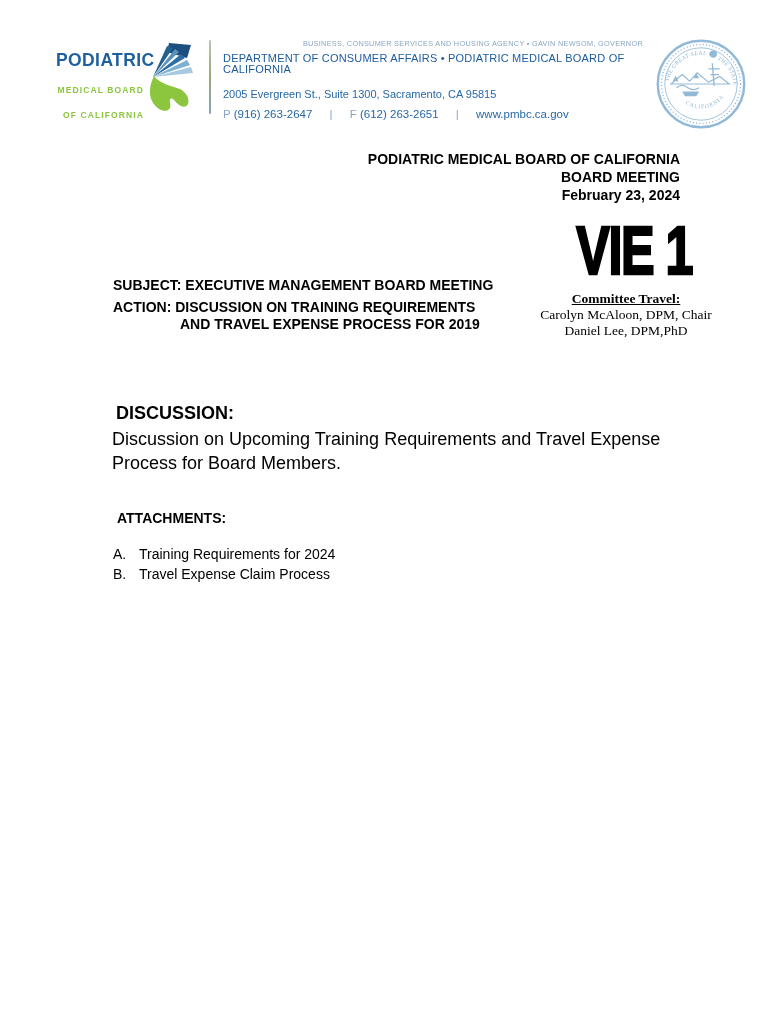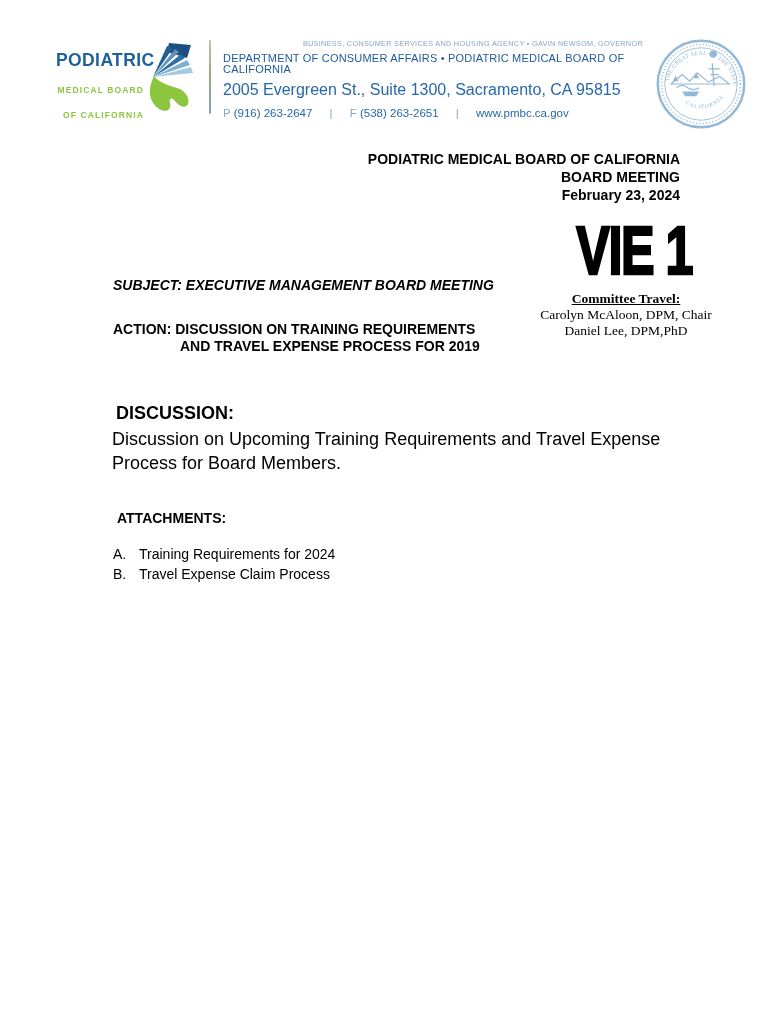--- a/index.html
+++ b/index.html
@@ -16,21 +16,21 @@
   .letterhead{position:absolute;left:0;top:0;width:770px;height:140px;}
   .logo-text{position:absolute;left:46px;top:52px;width:98px;text-align:right;}
   .logo-line1{font-size:17.5px;font-weight:bold;letter-spacing:0.4px;color:#1e5f9e;line-height:1;margin-left:10px;}
   .logo-line2,.logo-line3{font-size:8.5px;font-weight:bold;letter-spacing:1.1px;color:#8cc63f;line-height:1.15;margin-top:16px;}
   .foot-art{position:absolute;left:143px;top:42px;width:64px;height:72px;}
   .hdr-divider{position:absolute;left:209px;top:40px;width:2px;height:74px;
     background:linear-gradient(#b9c6b0,#94ad74,#86a0bd);border-radius:2px;}
   .hdr-text{position:absolute;left:223px;top:40px;width:420px;}
   .hdr-agency{font-size:7.3px;letter-spacing:0.3px;color:#8aa6c2;line-height:1;text-align:right;}
   .hdr-dept{font-size:11px;font-weight:normal;letter-spacing:0.2px;color:#1c5a9c;margin-top:6px;line-height:1;}
-  .hdr-addr{font-size:16px;color:#2668a8;margin-top:6px;line-height:1.15;}
+  .hdr-addr{font-size:11px;color:#2668a8;margin-top:13px;line-height:1.15;}
   .hdr-phone{font-size:11.5px;color:#2668a8;margin-top:7px;line-height:1.15;}
   .hdr-phone .lite{color:#8aa6c2;}
   .hdr-phone .gap{display:inline-block;width:14px;}
   .seal{position:absolute;left:654px;top:37px;width:94px;height:94px;}
   
   .title-block{position:absolute;right:90px;top:150px;width:420px;text-align:right;
     font-size:14px;font-weight:bold;line-height:18px;}
   
   .agenda-tab{position:absolute;left:556px;top:222px;width:150px;height:58px;
     text-align:center;}
@@ -39,21 +39,21 @@
     font-size:68px;line-height:56px;font-weight:bold;letter-spacing:-2px;
     transform:scaleX(0.74);transform-origin:center;
     -webkit-text-stroke:2.5px #000;color:#000;white-space:nowrap;}
   
   .committee{position:absolute;left:520px;top:291px;width:212px;text-align:center;
     font-family:"Liberation Serif", serif;font-size:13.5px;line-height:16px;}
   .committee-heading{font-weight:bold;text-decoration:underline;}
   
   .subject-block{position:absolute;left:113px;top:277px;width:440px;
     font-size:14px;font-weight:bold;line-height:17px;}
-  .subject-line{margin-bottom:27px;font-style:italic;}
+  .subject-line{margin-bottom:5px;}
   .action-line2{padding-left:67px;}
   
   .discussion{position:absolute;left:112px;top:403px;width:560px;font-size:18px;}
   .section-heading{font-weight:bold;padding-left:4px;}
   .discussion-body{margin-top:3px;width:552px;line-height:24px;}
   
   .attachments{position:absolute;left:113px;top:510px;width:420px;font-size:14px;}
   .attachment-list{margin-top:18px;}
   .attachment-item{display:flex;line-height:20px;}
   .attachment-label{width:26px;}
@@ -85,21 +85,21 @@
 
     <div class="hdr-text">
       <div class="hdr-agency">BUSINESS, CONSUMER SERVICES AND HOUSING AGENCY   •   GAVIN NEWSOM, GOVERNOR</div>
       <div class="hdr-dept">DEPARTMENT OF CONSUMER AFFAIRS • PODIATRIC MEDICAL BOARD OF CALIFORNIA</div>
       <div class="hdr-addr">2005 Evergreen St., Suite 1300, Sacramento, CA 95815</div>
       <div class="hdr-phone">
         <span class="lite">P</span>
         <span>(916) 263-2647</span>
         <span class="gap"></span><span class="lite">|</span><span class="gap"></span>
         <span class="lite">F</span>
-        <span>(538) 263-2651</span>
+        <span>(612) 263-2651</span>
         <span class="gap"></span><span class="lite">|</span><span class="gap"></span>
         <span>www.pmbc.ca.gov</span>
       </div>
     </div>
 
     <svg class="seal" viewBox="0 0 100 100" aria-hidden="true">
       <circle cx="50" cy="50" r="46" fill="#ffffff" stroke="#92b9d8" stroke-width="2.6"></circle>
       <circle cx="50" cy="50" r="42" fill="none" stroke="#92b9d8" stroke-width="1.6" stroke-dasharray="1.1,2.4"></circle>
       <circle cx="50" cy="50" r="38.5" fill="none" stroke="#92b9d8" stroke-width="0.9"></circle>
       <path id="sealTopArc" d="M 15,54 A 35,35 0 1 1 85,54" fill="none"></path>

